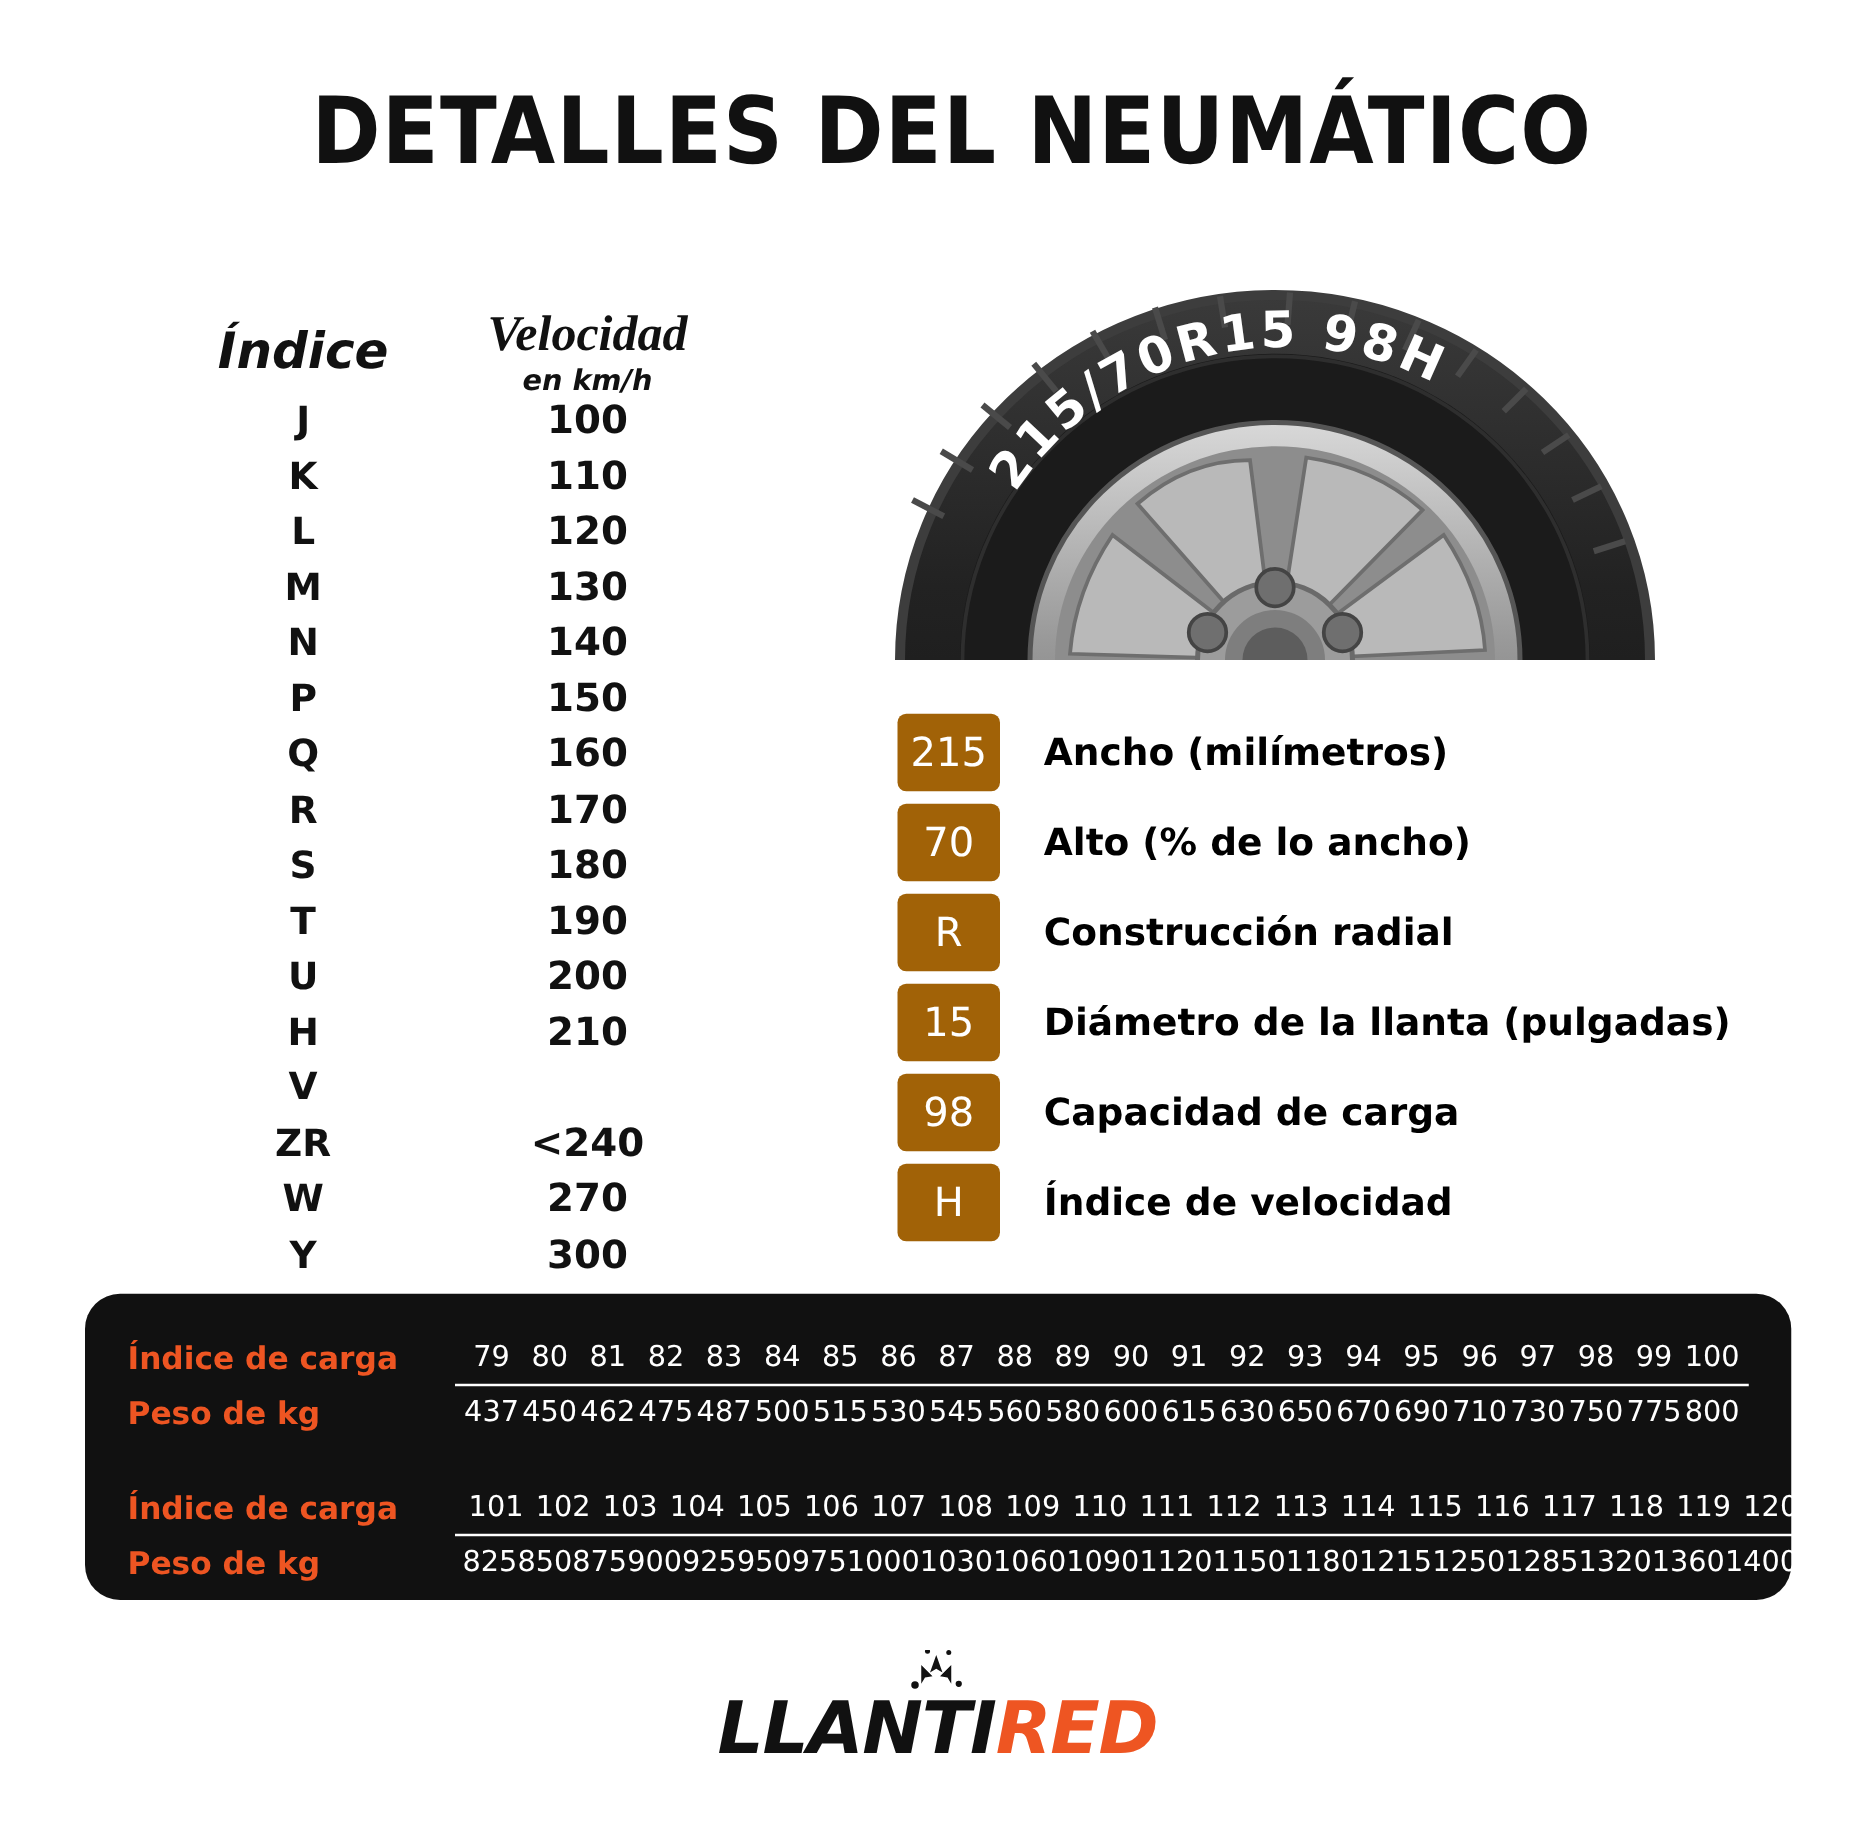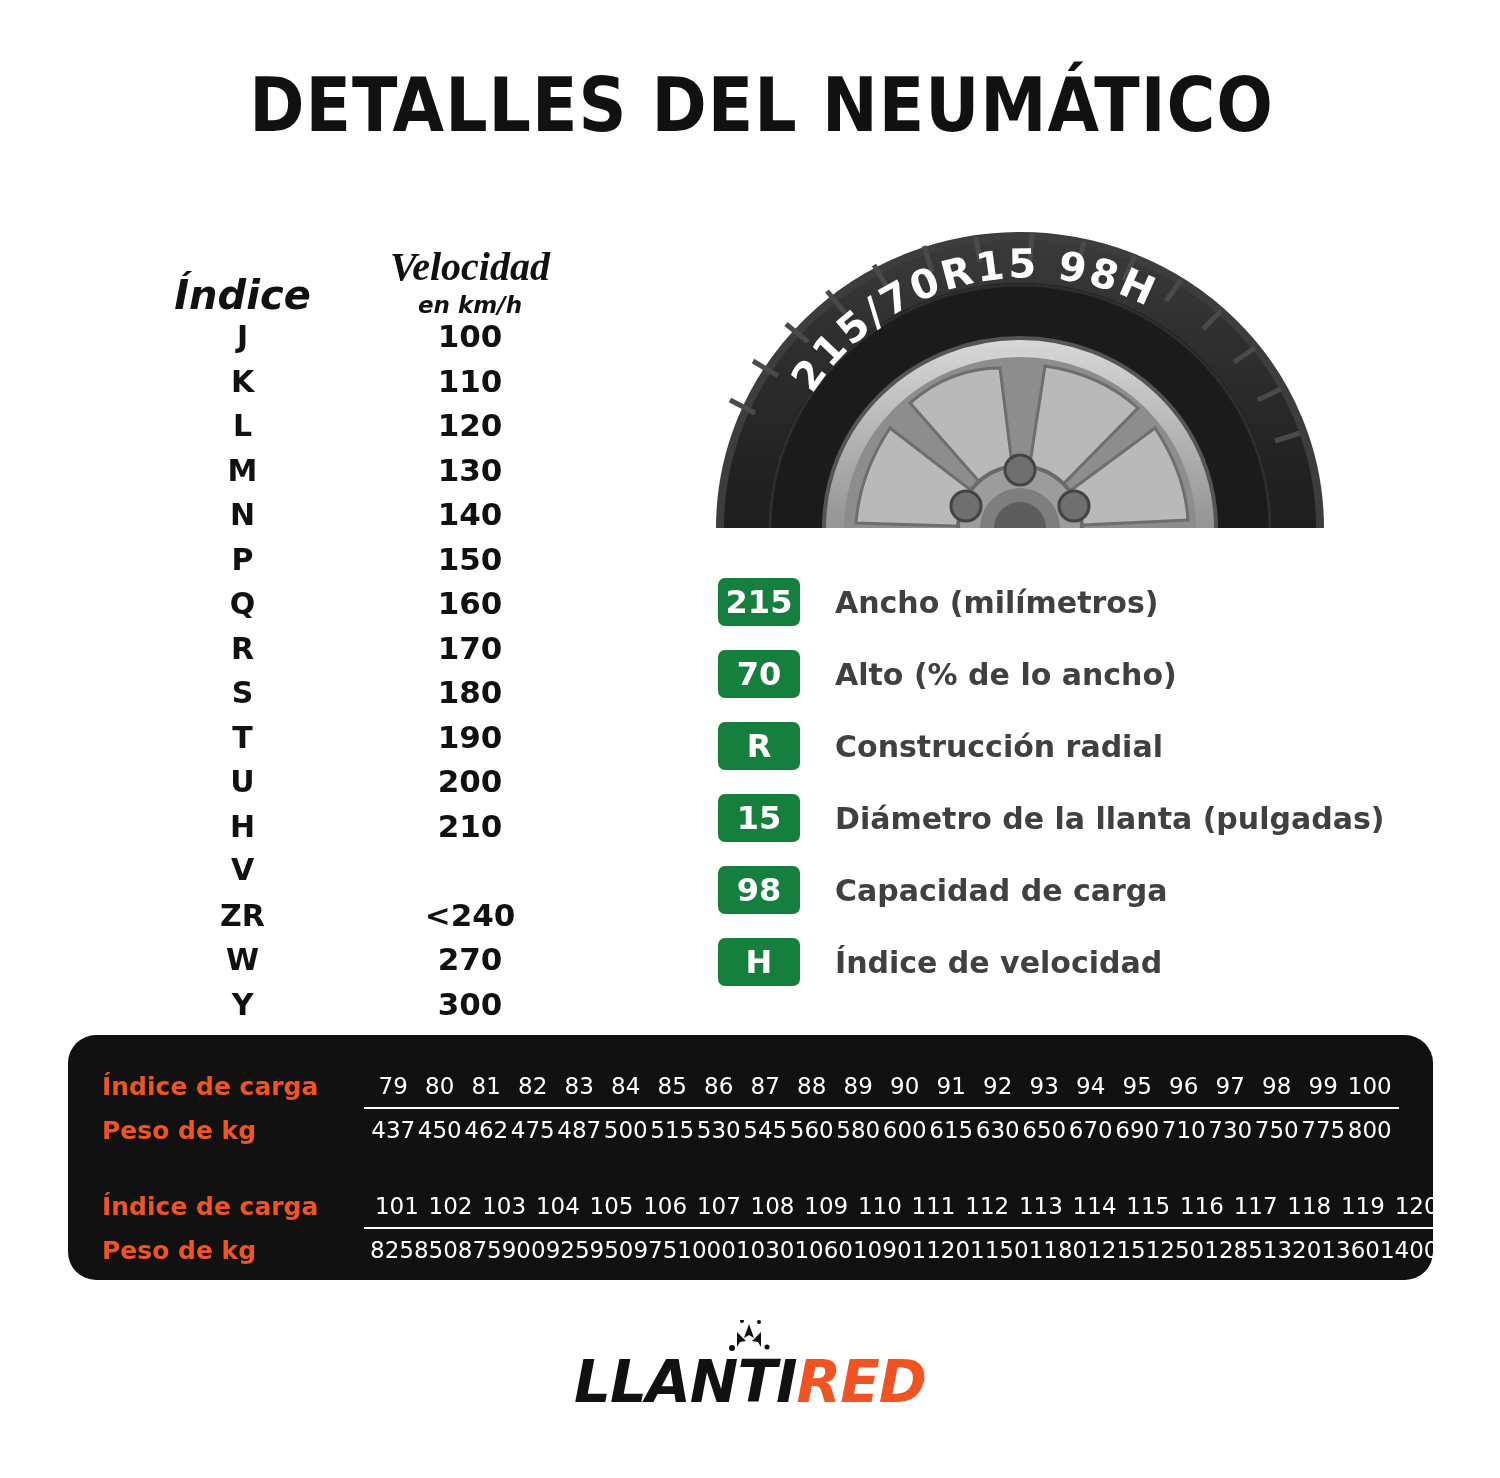--- a/index.html
+++ b/index.html
@@ -37,21 +37,21 @@
 
   
   .speed-table {
     position: absolute;
     left: 140px;
     top: 95px;
     width: 470px;
   }
   .speed-head {
     display: flex;
-    align-items: flex-end;
+    align-items: center;
   }
   .speed-head .h-index {
     width: 205px;
     text-align: center;
     font-size: 40px;
     font-weight: bold;
     font-style: italic;
     font-family: "DejaVu Sans", sans-serif;
   }
   .speed-head .h-speed {
@@ -110,37 +110,37 @@
     top: 418px;
     width: 740px;
   }
   .legend-row {
     display: flex;
     align-items: center;
     height: 72px;
   }
   .legend-badge {
     width: 82px;
-    height: 48px;
-    background: #15803d;
+    height: 62px;
+    background: #a16207;
     border-radius: 7px;
     color: #ffffff;
     font-size: 32px;
-    font-weight: bold;
+    font-weight: normal;
     display: flex;
     align-items: center;
     justify-content: center;
     font-family: "DejaVu Sans", sans-serif;
     flex: 0 0 auto;
   }
   .legend-label {
     margin-left: 35px;
     font-size: 30px;
     font-weight: bold;
-    color: #404040;
+    color: #000000;
     font-family: "DejaVu Sans", sans-serif;
     white-space: nowrap;
   }
 
   
   .load-panel {
     position: absolute;
     left: 68px;
     top: 1035px;
     width: 1365px;

